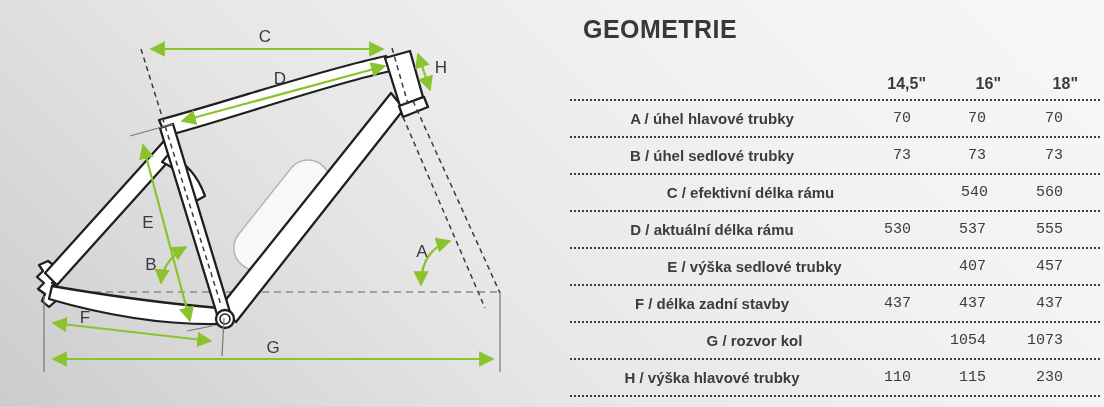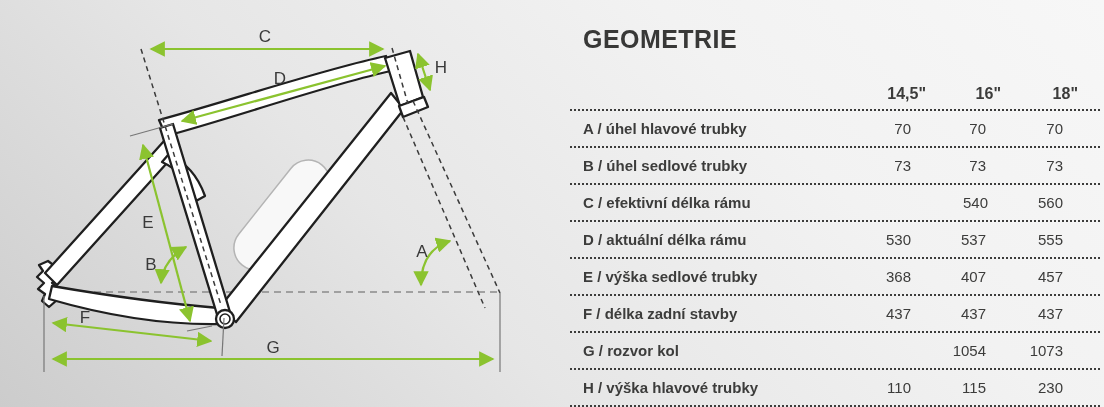--- a/index.html
+++ b/index.html
@@ -5,21 +5,21 @@
   html,body{margin:0;padding:0;}
   .stage{
     position:relative;
     width:1104px;height:407px;
     overflow:hidden;
     background:linear-gradient(45deg,#cccccc 0%,#e6e6e6 38%,#f2f2f2 70%,#f7f7f7 100%);
     font-family:"Liberation Sans", sans-serif;
     color:#3c3c3b;
   }
   .diagram{position:absolute;left:0;top:0;}
-  .panel{position:absolute;left:570px;top:10px;width:530px;}
+  .panel{position:absolute;left:570px;top:0;width:530px;}
   .title{
     margin:14px 0 0 13px;
     font-size:26px;font-weight:700;letter-spacing:.5px;
     color:#383837;
     transform:scaleX(.96);transform-origin:left;
   }
   .thead{
     display:flex;align-items:flex-end;
     height:34px;margin-top:14px;
     border-bottom:2px dotted #3c3c3b;
@@ -30,22 +30,22 @@
   .col{width:85px;text-align:right;}
   .col.c2{width:75px;}
   .col.c3{width:77px;}
   .row{
     display:flex;align-items:center;
     height:35px;line-height:35px;
     border-bottom:2px dotted #3c3c3b;
     padding:0 22px 0 13px;
     font-size:15px;
   }
-  .row .lbl{flex:1;font-weight:700;white-space:nowrap;}
-  .row .val{width:85px;text-align:right;padding-right:15px;box-sizing:border-box;font-weight:400;}
+  .row .lbl{flex:1;font-weight:700;white-space:nowrap;text-align:center;}
+  .row .val{width:85px;text-align:right;padding-right:15px;box-sizing:border-box;font-weight:400;font-family:Liberation Mono, monospace;}
   .row .val.c2{width:75px;}
   .row .val.c3{width:77px;}
 </style>
 </head>
 <body>
 
 <div class="stage">
 
   <svg class="diagram" width="560" height="407" viewBox="0 0 560 407">
     <defs>
@@ -138,21 +138,20 @@
       <div class="val c2">560</div>
     </div>
     <div class="row">
       <div class="lbl">D / aktuální délka rámu</div>
       <div class="val c1">530</div>
       <div class="val c2">537</div>
       <div class="val c3">555</div>
     </div>
     <div class="row">
       <div class="lbl">E / výška sedlové trubky</div>
-      <div class="val c1">368</div>
       <div class="val c2">407</div>
       <div class="val c3">457</div>
     </div>
     <div class="row">
       <div class="lbl">F / délka zadní stavby</div>
       <div class="val c1">437</div>
       <div class="val c2">437</div>
       <div class="val c3">437</div>
     </div>
     <div class="row">

